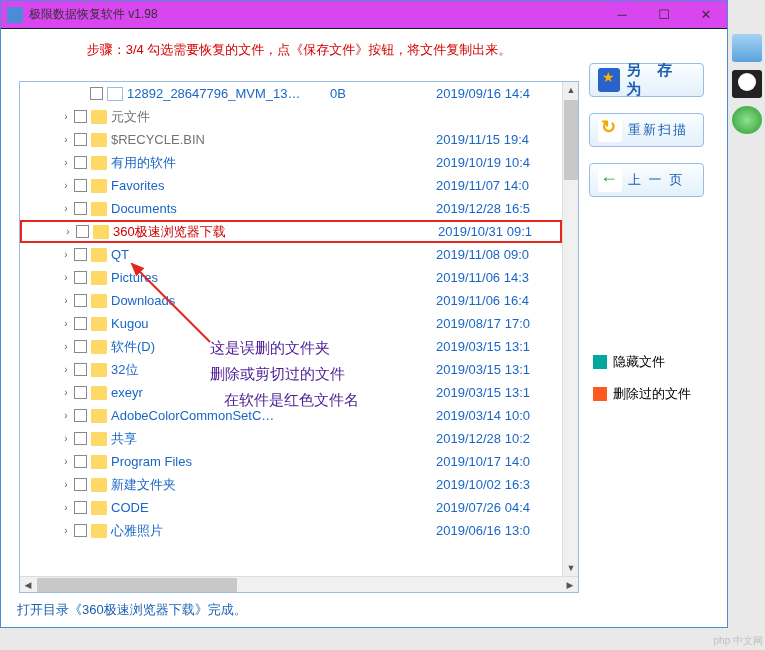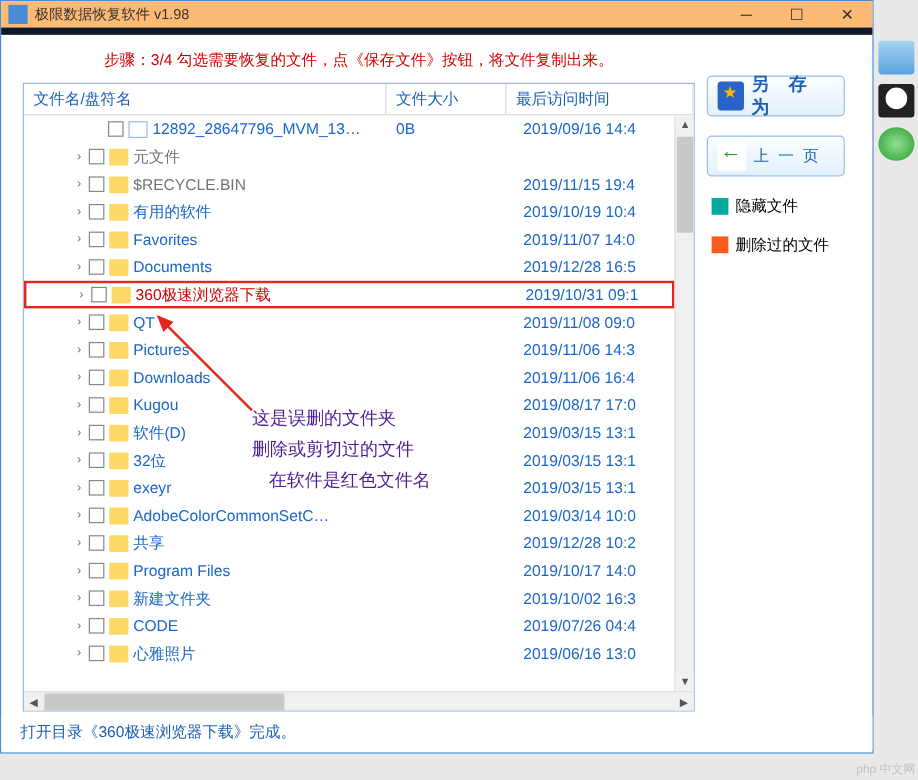--- a/index.html
+++ b/index.html
@@ -1,25 +1,25 @@
 <!DOCTYPE html>
 <html><head>
   <meta charset="utf-8">
   <style>
     * { margin: 0; padding: 0; box-sizing: border-box; font-family: "Microsoft YaHei", Arial, sans-serif; }
     body { width: 765px; height: 650px; background: #e9e9e9; overflow: hidden; position: relative; }
     .window { width: 728px; height: 628px; background: #fff; position: absolute; top: 0; left: 0; border: 1px solid #4a8cd6; }
-    .titlebar { height: 28px; background: #fdba74; display: flex; align-items: center; padding-left: 6px; border-bottom: 6px solid #0f172a; }
+    .titlebar { height: 28px; background: #d946ef; display: flex; align-items: center; padding-left: 6px; border-bottom: 1px solid #0f172a; }
     .titlebar .app-icon { width: 16px; height: 16px; background: #4a8cd6; margin-right: 6px; }
     .titlebar .title { font-size: 12px; color: #333; flex: 1; }
     .win-controls { display: flex; }
     .win-btn { width: 42px; height: 26px; display: flex; justify-content: center; align-items: center; font-size: 13px; color: #333; }
     .win-btn.close { color: #333; }
     .content { display: flex; height: calc(100% - 58px); }
-    .left-area { flex: 1; padding: 6px 4px 4px 18px; display: flex; flex-direction: column; }
+    .left-area { flex: 1; padding: 6px 4px 4px 18px; display: flex; flex-direction: column; gap: 12px; }
     .instructions { color: #d20000; font-size: 13px; text-align: center; padding: 6px 0 10px; }
     .file-panel { border: 1px solid #9bbce0; flex: 1; display: flex; flex-direction: column; overflow: hidden; }
     .file-header { height: 26px; display: flex; background: #fff; border-bottom: 1px solid #dcdcdc; }
     .file-header > div { font-size: 13px; color: #1a5fb4; padding: 4px 8px; border-right: 1px solid #dcdcdc; }
     .col-name { width: 302px; }
     .col-size { width: 100px; }
     .col-date { flex: 1; }
     .file-rows { flex: 1; overflow: hidden; }
     .file-row { height: 23px; display: flex; align-items: center; font-size: 13px; position: relative; }
     .row-expand { width: 16px; text-align: center; color: #666; font-size: 10px; margin-left: 38px; display: inline-block; }
@@ -44,21 +44,21 @@
     .action-btn .btn-icn { width: 24px; height: 24px; border-radius: 3px; }
     .btn-icn.save { background: #2962c8; position: relative; }
     .btn-icn.save::after { content: "★"; position: absolute; left: 4px; top: 1px; color: #ffb400; font-size: 14px; }
     .btn-icn.scan { background: #7a6e5e; }
     .btn-icn.rescan { background: #fff; position: relative; }
     .btn-icn.rescan::after { content: "↻"; position: absolute; left: 3px; top: -2px; color: #f0a800; font-size: 18px; font-weight: bold; }
     .btn-icn.back { background: #fff; position: relative; }
     .btn-icn.back::after { content: "←"; position: absolute; left: 2px; top: -2px; color: #2a9c2f; font-size: 18px; font-weight: bold; }
     .action-btn .btn-txt { font-size: 13px; color: #1a5fb4; letter-spacing: 2px; }
     .action-btn.primary .btn-txt { font-weight: bold; font-size: 15px; letter-spacing: 6px; }
-    .legend { display: flex; flex-direction: column; gap: 14px; padding-left: 4px; }
+    .legend { margin-top: 140px; display: flex; flex-direction: column; gap: 14px; padding-left: 4px; }
     .legend-item { display: flex; align-items: center; gap: 6px; font-size: 13px; }
     .legend-sq { width: 14px; height: 14px; }
     .vertical-sidebar { position: absolute; right: 0; top: 30px; width: 36px; display: flex; flex-direction: column; gap: 8px; align-items: center; padding-top: 4px; }
     .vs-icn { width: 30px; height: 28px; border-radius: 3px; }
     .status-bar { height: 28px; padding: 4px 16px; font-size: 13px; color: #1a5fb4; background: #fff; }
     .annotation { position: absolute; color: #4c1d95; font-size: 15px; pointer-events: none; }
     .arrow-svg { position: absolute; pointer-events: none; }
     .watermark { position: absolute; right: 2px; bottom: 2px; font-size: 10px; color: #c0c0c0; }
   </style>
 </head>
@@ -72,25 +72,20 @@
       <div class="win-btn">─</div>
       <div class="win-btn">☐</div>
       <div class="win-btn close">✕</div>
     </div>
   </div>
 
   <div class="content">
     <div class="left-area">
       <div class="instructions">步骤：3/4 勾选需要恢复的文件，点《保存文件》按钮，将文件复制出来。</div>
       <div class="file-panel">
-        <div class="file-header">
-          <div class="col-name">文件名/盘符名</div>
-          <div class="col-size">文件大小</div>
-          <div class="col-date">最后访问时间</div>
-        </div>
         <div class="file-body">
           <div class="file-rows" id="file-rows">
               <div class="file-row">
                 <span class="row-expand" style="margin-left:54px"></span>
                 <span class="row-check"></span>
                 <span class="row-icon file"></span>
                 <span class="row-name ">12892_28647796_MVM_13…</span>
                 <span class="row-size">0B</span>
                 <span class="row-date">2019/09/16 14:4</span>
               </div>
@@ -262,20 +257,24 @@
         </div>
       </div>
     </div>
 
     <div class="right-panel">
       <div class="action-btn primary">
         <div class="btn-icn save"></div>
         <div class="btn-txt">另 存 为</div>
       </div>
       <div class="action-btn">
+        <div class="btn-icn rescan"></div>
+        <div class="btn-txt">重新扫描</div>
+      </div>
+      <div class="action-btn">
         <div class="btn-icn back"></div>
         <div class="btn-txt">上 一 页</div>
       </div>
 
       <div class="legend">
         <div class="legend-item">
           <div class="legend-sq" style="background:#00a89d"></div>
           <span>隐藏文件</span>
         </div>
         <div class="legend-item">

